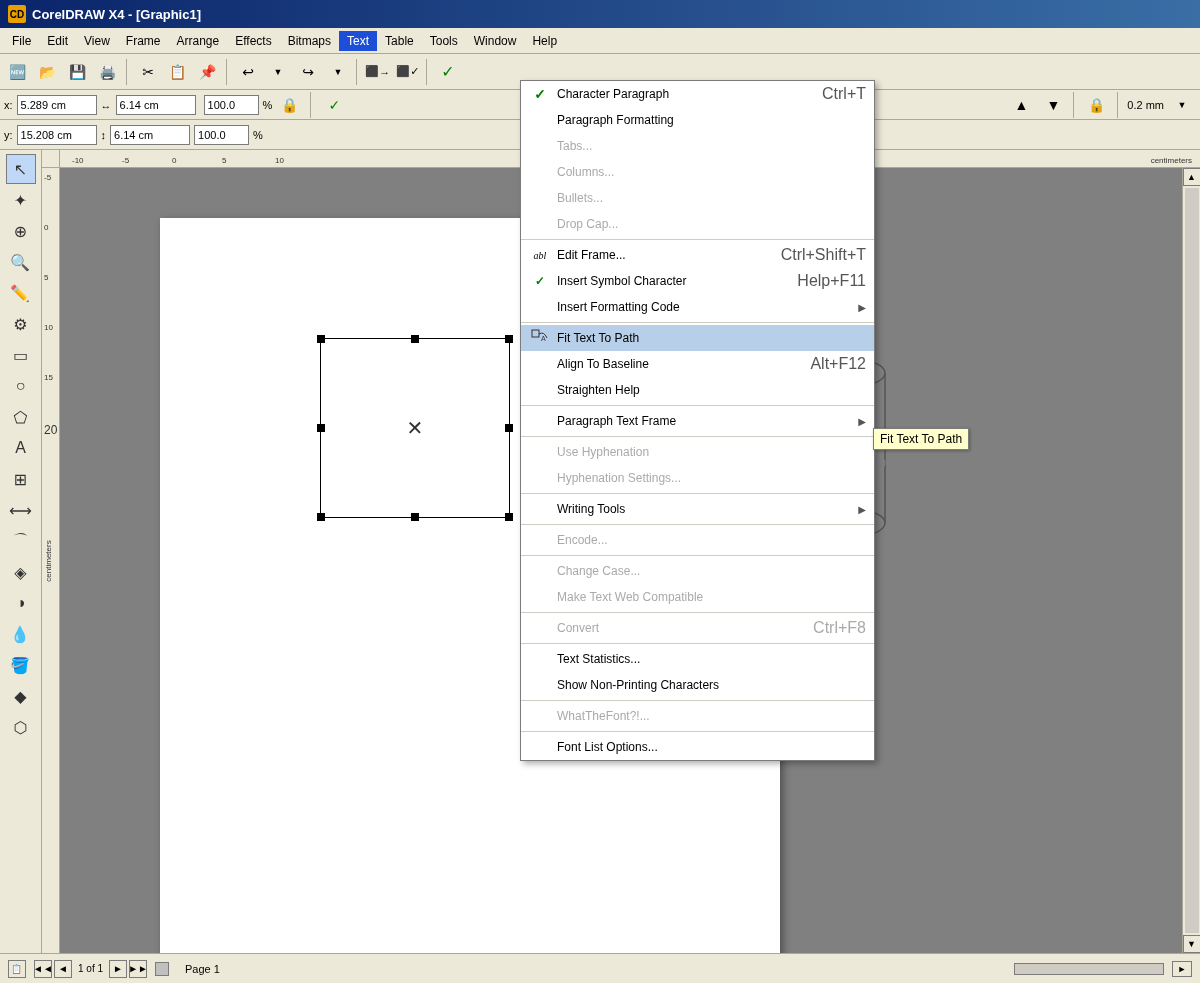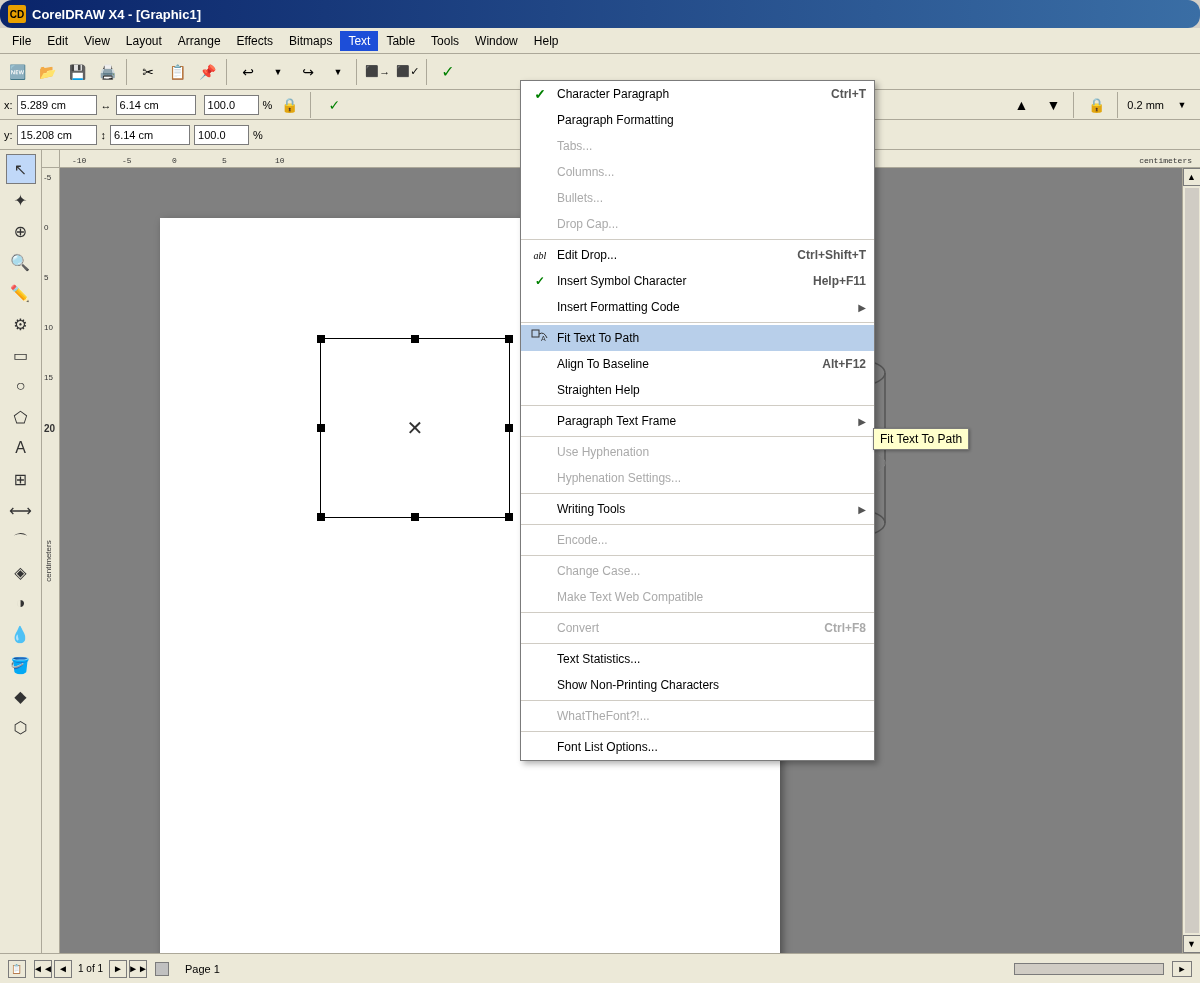--- a/index.html
+++ b/index.html
@@ -9,21 +9,20 @@
     #title-bar {
       background: linear-gradient(to right, #0a246a, #3a6ea5);
       color: white;
       height: 28px;
       display: flex;
       align-items: center;
       padding: 4px 8px;
       font-size: 13px;
       font-weight: bold;
       user-select: none;
-      border-radius: 12px;
     }
     #title-bar .app-icon {
       width: 18px; height: 18px;
       background: #e8a000;
       border-radius: 2px;
       margin-right: 6px;
       display: flex; align-items: center; justify-content: center;
       font-size: 10px; font-weight: bold; color: #000;
     }
 
@@ -198,22 +197,21 @@
       font-size: 12px;
       color: #000;
       min-height: 26px;
       gap: 6px;
     }
     .menu-row.active-item { background: #316ac5; color: white; }
     .menu-row.disabled { color: #aaa; cursor: default; }
     .menu-row .shortcut {
       margin-left: auto;
       color: #555;
-      font-size: 12px;
-      font-weight: bold;
+      font-size: 16px;
     }
     .menu-row .arrow {
       margin-left: auto;
       font-size: 10px;
       color: #555;
     }
     .menu-row .icon-cell {
       width: 22px;
       display: flex; align-items: center; justify-content: center;
       flex-shrink: 0;
@@ -318,21 +316,21 @@
 
 <div id="title-bar">
   <div class="app-icon">CD</div>
   <span>CorelDRAW X4 - [Graphic1]</span>
 </div>
 
 <div id="menu-bar">
   <div class="menu-item">File</div>
   <div class="menu-item">Edit</div>
   <div class="menu-item">View</div>
-  <div class="menu-item">Layout</div>
+  <div class="menu-item">Frame</div>
   <div class="menu-item">Arrange</div>
   <div class="menu-item">Effects</div>
   <div class="menu-item">Bitmaps</div>
   <div class="menu-item active">Text</div>
   <div class="menu-item">Table</div>
   <div class="menu-item">Tools</div>
   <div class="menu-item">Window</div>
   <div class="menu-item">Help</div>
 </div>
 
@@ -408,42 +406,42 @@
     <button class="tool-btn">💧</button>
     <button class="tool-btn">🪣</button>
     <button class="tool-btn">◆</button>
     <button class="tool-btn">⬡</button>
   </div>
 
   <div id="canvas-wrapper">
 
     <div id="ruler-row">
       <div id="ruler-corner"></div>
-      <div class="h-ruler-canvas" style="flex:1; display:flex; align-items:flex-end; padding-bottom:2px; gap:0; position:relative;font-family:Liberation Mono, monospace;">
+      <div class="h-ruler-canvas" style="flex:1; display:flex; align-items:flex-end; padding-bottom:2px; gap:0; position:relative;">
         <span style="position:absolute; left:12px; font-size:8px; color:#333;">-10</span>
         <span style="position:absolute; left:62px; font-size:8px; color:#333;">-5</span>
         <span style="position:absolute; left:112px; font-size:8px; color:#333;">0</span>
         <span style="position:absolute; left:162px; font-size:8px; color:#333;">5</span>
         <span style="position:absolute; left:215px; font-size:8px; color:#333;">10</span>
         <span style="position:absolute; left:490px; font-size:8px; color:#333;">25</span>
         <span style="position:absolute; left:540px; font-size:8px; color:#333;">30</span>
         <span style="position:absolute; right:8px; font-size:8px; color:#333;">centimeters</span>
       </div>
     </div>
 
     <div id="canvas-with-vruler" style="display:flex; flex:1;">
 
       <div id="v-ruler-container" style="width:18px; background:#ece9d8; border-right:1px solid #aca899; position:relative; overflow:hidden;">
         <span style="writing-mode:vertical-rl; transform:rotate(180deg); font-size:8px; color:#333; position:absolute; top:50%; transform:translateY(-50%) rotate(180deg); left:2px; white-space:nowrap;">centimeters</span>
         <span style="position:absolute; top:5px; left:2px; font-size:8px; color:#333;">-5</span>
         <span style="position:absolute; top:55px; left:2px; font-size:8px; color:#333;">0</span>
         <span style="position:absolute; top:105px; left:2px; font-size:8px; color:#333;">5</span>
         <span style="position:absolute; top:155px; left:2px; font-size:8px; color:#333;">10</span>
         <span style="position:absolute; top:205px; left:2px; font-size:8px; color:#333;">15</span>
-        <span style="position:absolute; top:255px; left:2px; font-size:10px; color:#333;font-weight:bold;">20</span>
+        <span style="position:absolute; top:255px; left:2px; font-size:12px; color:#333;">20</span>
       </div>
 
       <div id="canvas-scroll" style="flex:1; background:#808080; position:relative; overflow:hidden;">
 
         <div class="canvas-page">
 
           <div class="object-box">
 
             <div class="handle" style="top:-4px; left:-4px;"></div>
             <div class="handle" style="top:-4px; left:50%; transform:translateX(-50%);"></div>
@@ -527,21 +525,21 @@
     <span class="icon-cell"></span>
     <span>Drop Cap...</span>
   </div>
 
   <div class="menu-separator"></div>
 
   <div class="menu-row">
     <span class="icon-cell">
         <span style="font-style:italic; font-size:10px; font-family:serif;">abl</span>
       </span>
-    <span>Edit Drop...</span>
+    <span>Edit Frame...</span>
     <span class="shortcut">Ctrl+Shift+T</span>
   </div>
 
   <div class="menu-row">
     <span class="icon-cell">
         <span class="checkmark" style="font-size:12px;">✓</span>
       </span>
     <span>Insert Symbol Character</span>
     <span class="shortcut">Help+F11</span>
   </div>

